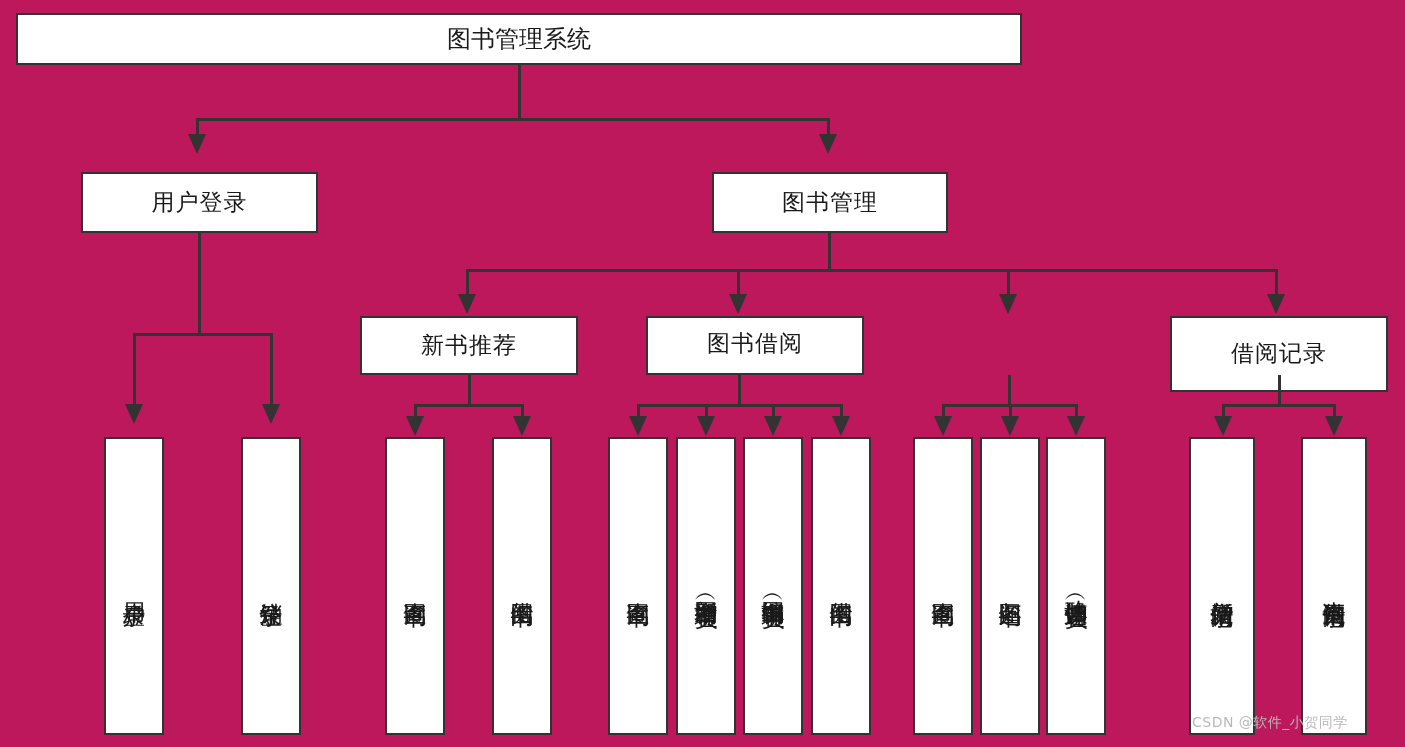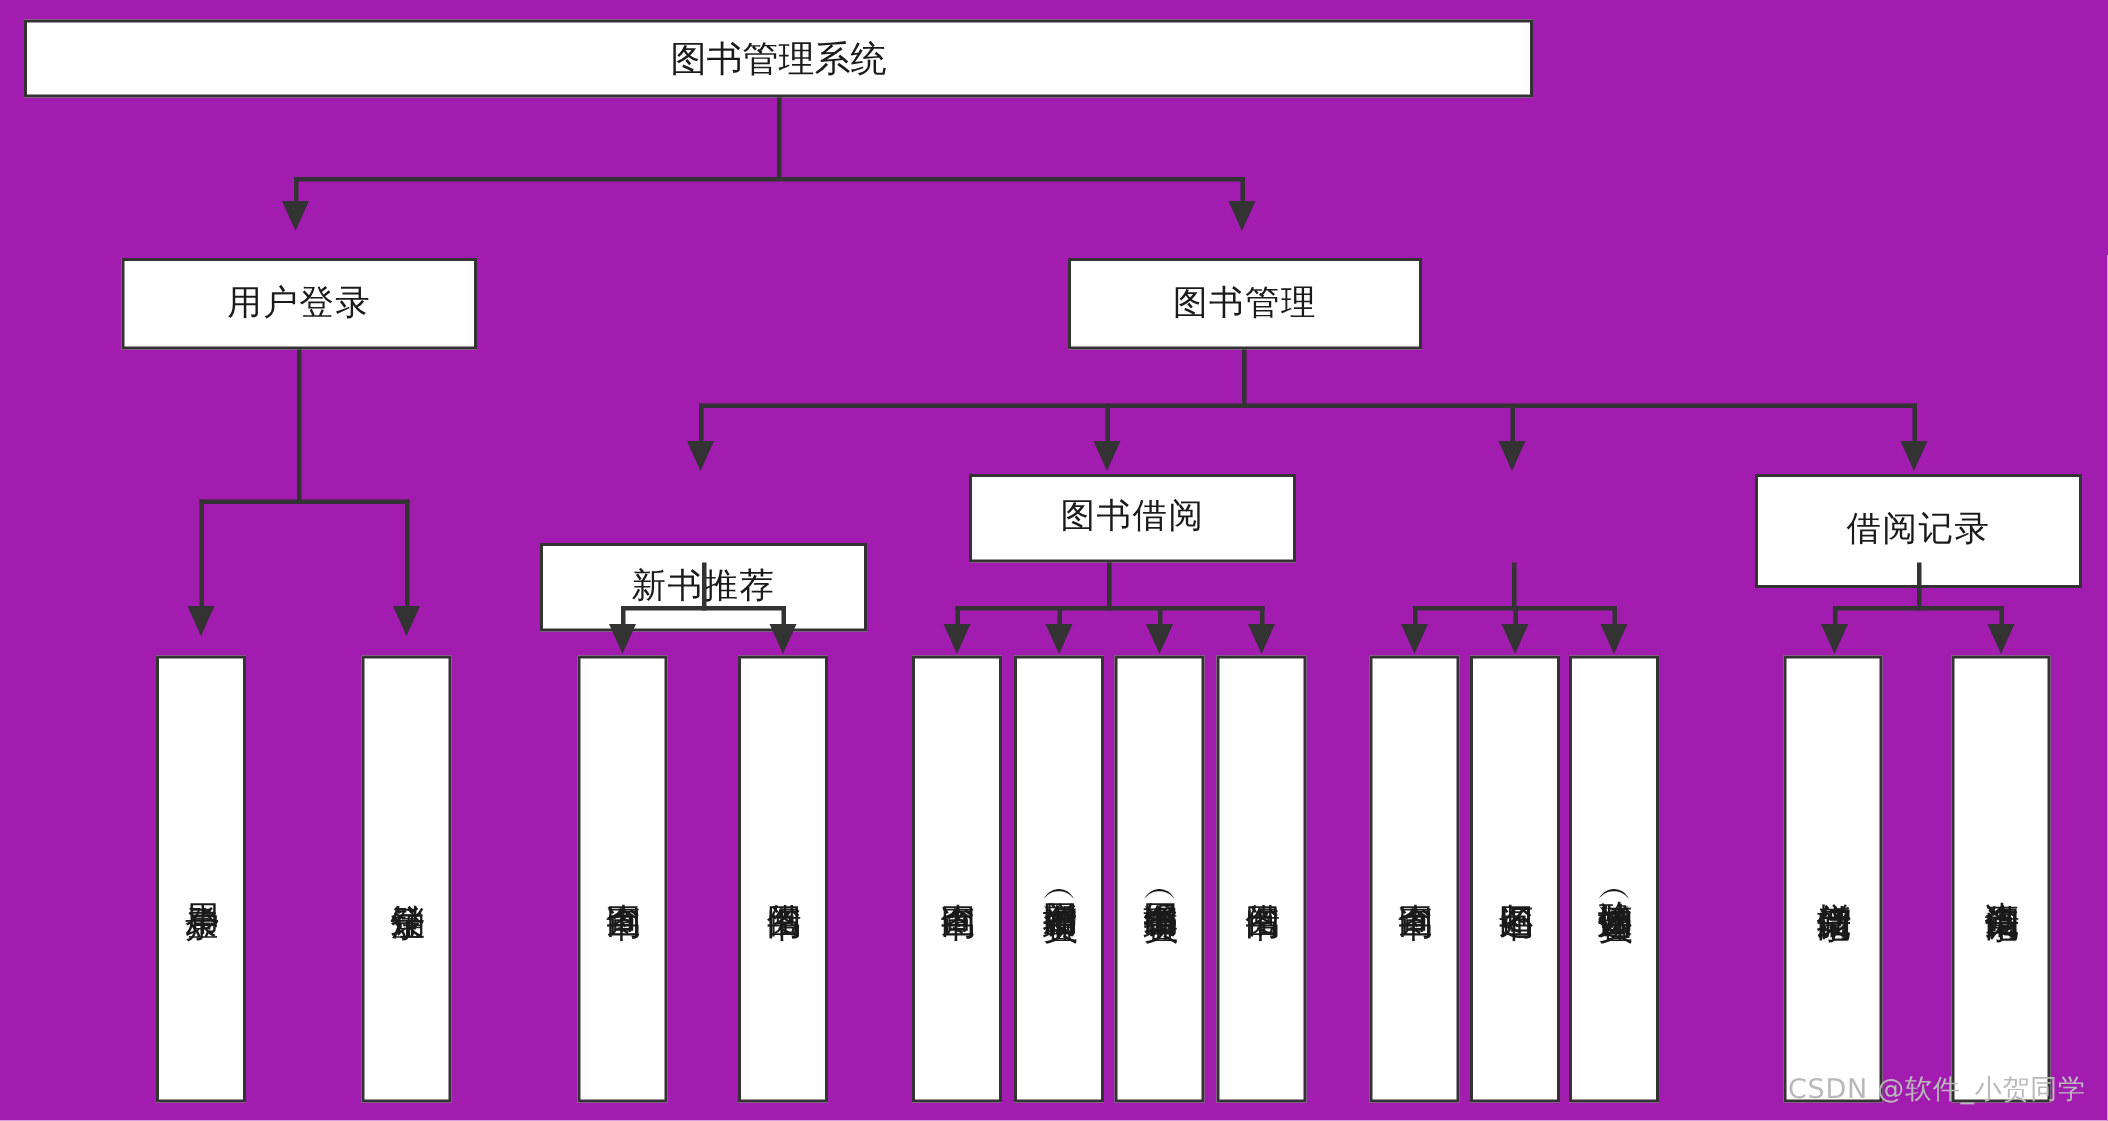--- a/index.html
+++ b/index.html
@@ -7,21 +7,21 @@
     padding: 0;
     background: #ffffff;
   }
   body {
     font-family: "DejaVu Sans", "Liberation Sans", sans-serif;
   }
   #canvas {
     position: relative;
     width: 1405px;
     height: 747px;
-    background: #a21caf;
+    background: #be185d;
     overflow: hidden;
   }
   .node {
     position: absolute;
     box-sizing: border-box;
     border: 2px solid #333333;
     background: #ffffff;
     display: flex;
     align-items: center;
     justify-content: center;
@@ -59,21 +59,21 @@
     position: absolute;
     width: 0;
     height: 0;
     border-left: 9px solid transparent;
     border-right: 9px solid transparent;
     border-top: 20px solid #333333;
   }
   .watermark {
     position: absolute;
     color: #b9b9b9;
-    font-size: 18px;
+    font-size: 14px;
     letter-spacing: 0.5px;
     white-space: nowrap;
   }
 </style>
 </head>
 <body>
 
 <div id="canvas">
 
   <div class="node root" style="left:16px; top:13px; width:1006px; height:52px;">
@@ -112,21 +112,21 @@
 
   <div class="conn vline" style="left:737px; top:269px; width:3px; height:26px;"></div>
   <div class="arrow" style="left:729px; top:294px;"></div>
 
   <div class="conn vline" style="left:1007px; top:269px; width:3px; height:26px;"></div>
   <div class="arrow" style="left:999px; top:294px;"></div>
 
   <div class="conn vline" style="left:1275px; top:269px; width:3px; height:26px;"></div>
   <div class="arrow" style="left:1267px; top:294px;"></div>
 
-  <div class="node h" style="left:360px; top:316px; width:218px; height:59px;margin-top:46px;">
+  <div class="node h" style="left:360px; top:316px; width:218px; height:59px;">
     <span>新书推荐</span>
   </div>
   <div class="node h" style="left:646px; top:316px; width:218px; height:59px;font-family:Liberation Mono, monospace;">
     <span>图书借阅</span>
   </div>
   <div class="node h" style="left:1170px; top:316px; width:218px; height:76px;">
     <span>借阅记录</span>
   </div>
 
   <div class="conn vline" style="left:468px; top:375px; width:3px; height:32px;"></div>

